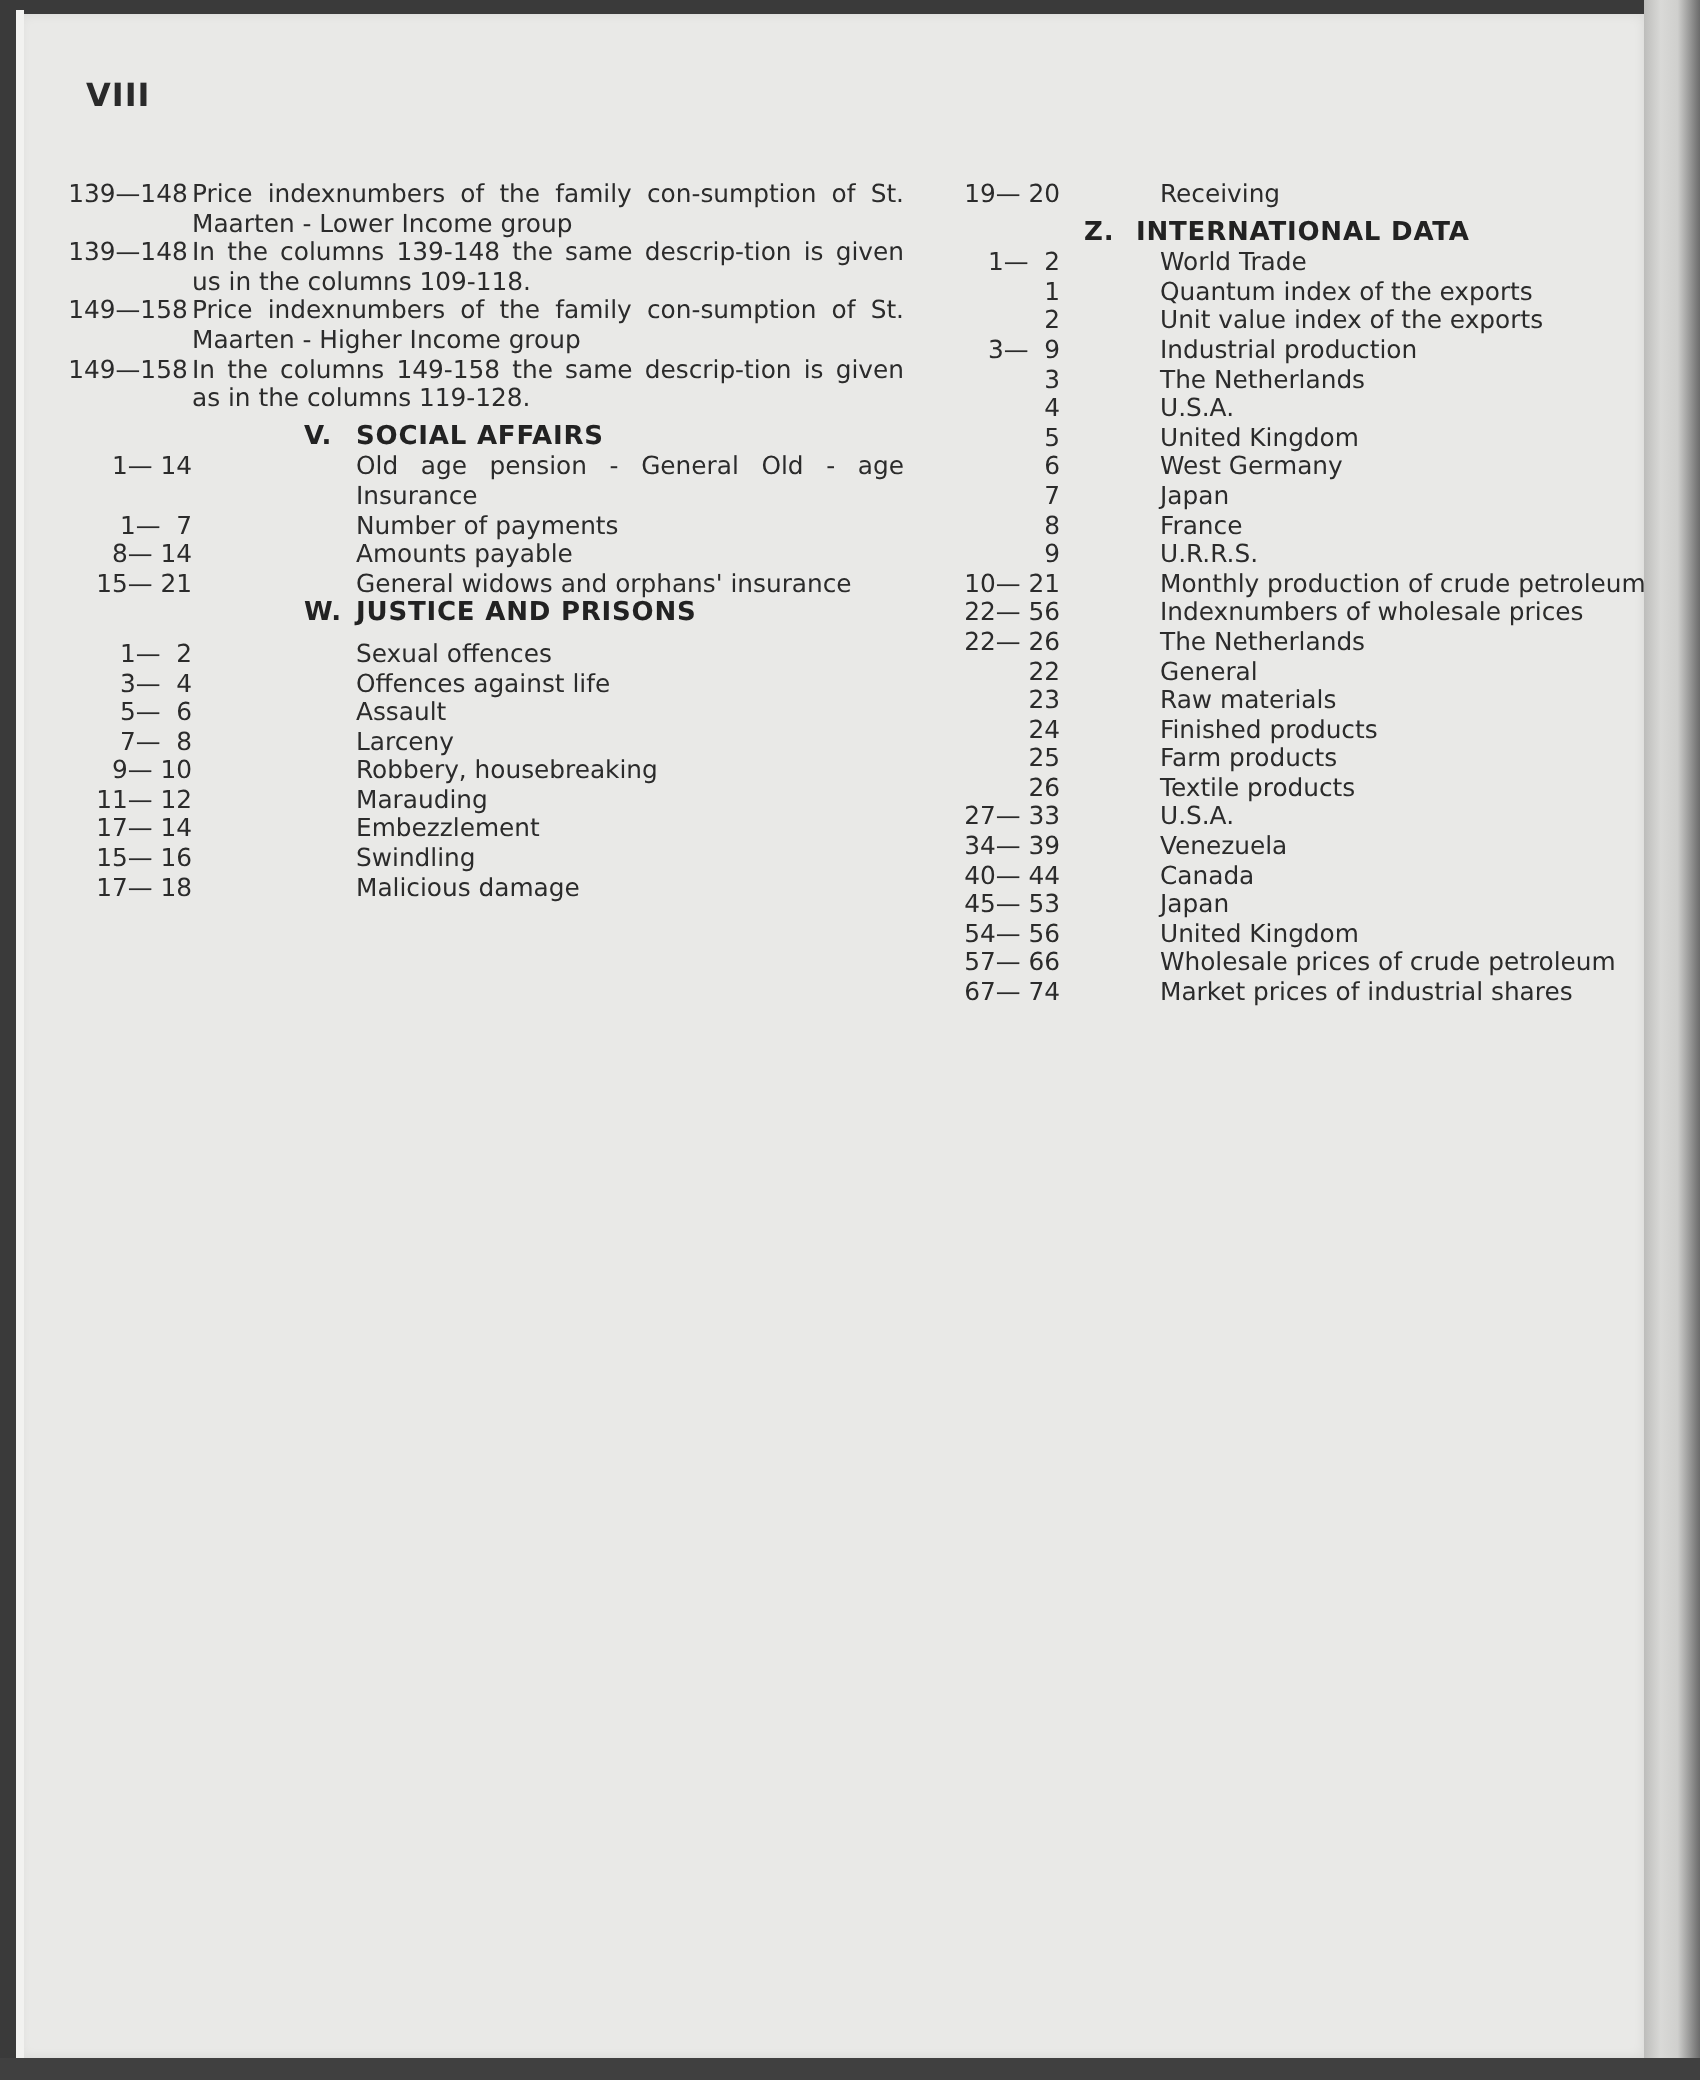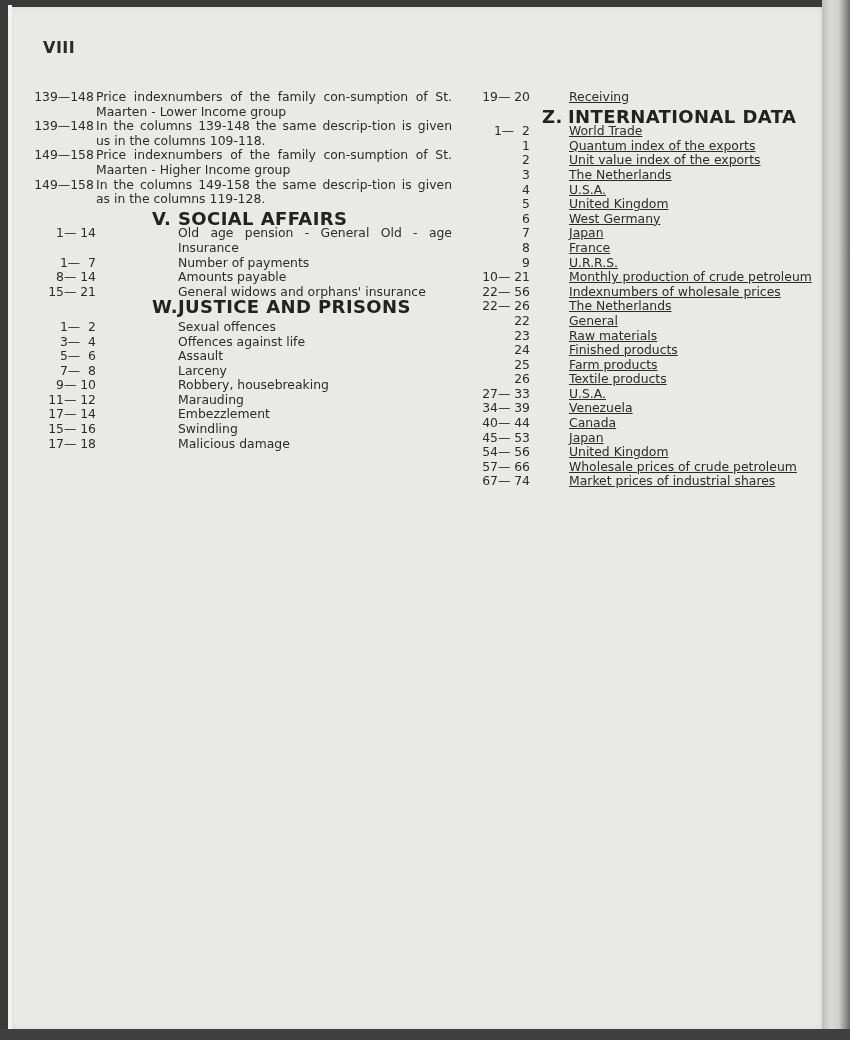--- a/index.html
+++ b/index.html
@@ -34,22 +34,22 @@
   .col-left { left:32px; top:90px; width:420px; }
   .col-right { left:470px; top:90px; width:345px; }
   .row { position:relative; display:flex; }
   .num { flex:0 0 auto; text-align:right; white-space:pre; }
   .txt { flex:1 1 auto; text-align:justify; }
   .col-left .num.wide { width:64px; text-align:center; }
   .col-left .txt.wide { }
   .col-left .num.narrow { width:64px; }
   .col-left .txt.narrow { margin-left:82px; }
   .col-right .num { width:60px; }
-  .col-right .txt { margin-left:39px; white-space:nowrap;text-decoration:underline; }
-  .heading { font-size:18px; font-weight:bold; letter-spacing:0.4px; color:#222; }
+  .col-right .txt { margin-left:50px; white-space:nowrap; }
+  .heading { font-size:13px; font-weight:bold; letter-spacing:0.4px; color:#222; }
   .col-left .heading { margin-left:120px; padding-top:5px; }
   .col-right .heading { margin-left:72px; padding-top:5px; }
   .heading .letter { display:inline-block; width:26px; }
 </style>
 </head>
 <body>
 
 <div class="page"></div>
 <div class="page-edge"></div>
 <div class="binding"></div>
@@ -151,20 +151,24 @@
       </div>
       <div class="row">
         <span class="num">1</span>
         <span class="txt">Quantum index of the exports</span>
       </div>
       <div class="row">
         <span class="num">2</span>
         <span class="txt">Unit value index of the exports</span>
       </div>
       <div class="row">
+        <span class="num">3—  9</span>
+        <span class="txt">Industrial production</span>
+      </div>
+      <div class="row">
         <span class="num">3</span>
         <span class="txt">The Netherlands</span>
       </div>
       <div class="row">
         <span class="num">4</span>
         <span class="txt">U.S.A.</span>
       </div>
       <div class="row">
         <span class="num">5</span>
         <span class="txt">United Kingdom</span>

